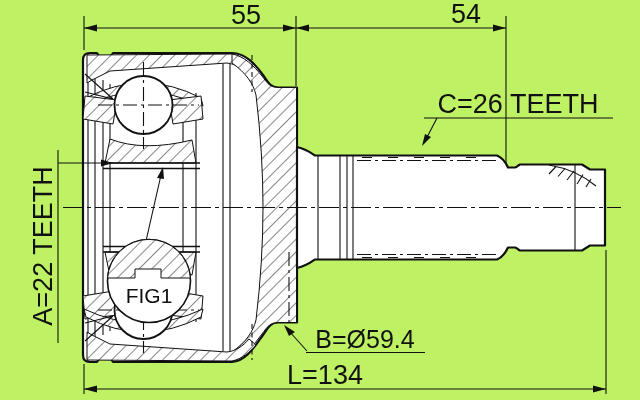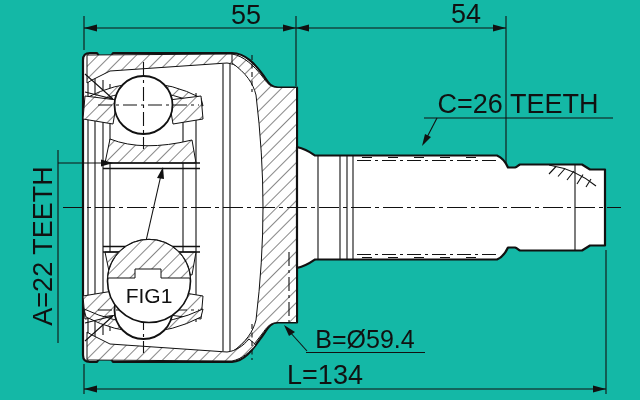--- a/index.html
+++ b/index.html
@@ -1,16 +1,16 @@
 <!DOCTYPE html>
 <html><head>
 <meta charset="utf-8">
 <style>
   html,body{margin:0;padding:0;background:#fff;}
-  .stage{position:relative;width:640px;height:400px;background:#14b8a6;overflow:hidden;}
+  .stage{position:relative;width:640px;height:400px;background:#bef264;overflow:hidden;}
   svg{display:block;}
   text{font-family:"Liberation Sans", sans-serif;fill:#111;}
   .dimtxt{font-size:27px;}
   .btxt{font-size:25px;}
   .figtxt{font-size:21px;}
   .thickf{stroke:#111;stroke-width:2.2;fill:#fff;stroke-linejoin:round;stroke-linecap:round;}
   .thin{stroke:#111;stroke-width:1.1;fill:none;}
   .med{stroke:#111;stroke-width:1.4;fill:none;}
   .cl{stroke:#111;stroke-width:1.1;fill:none;stroke-dasharray:14 4 3 4;}
   .hid{stroke:#111;stroke-width:1.1;fill:none;stroke-dasharray:5 3.5;}

